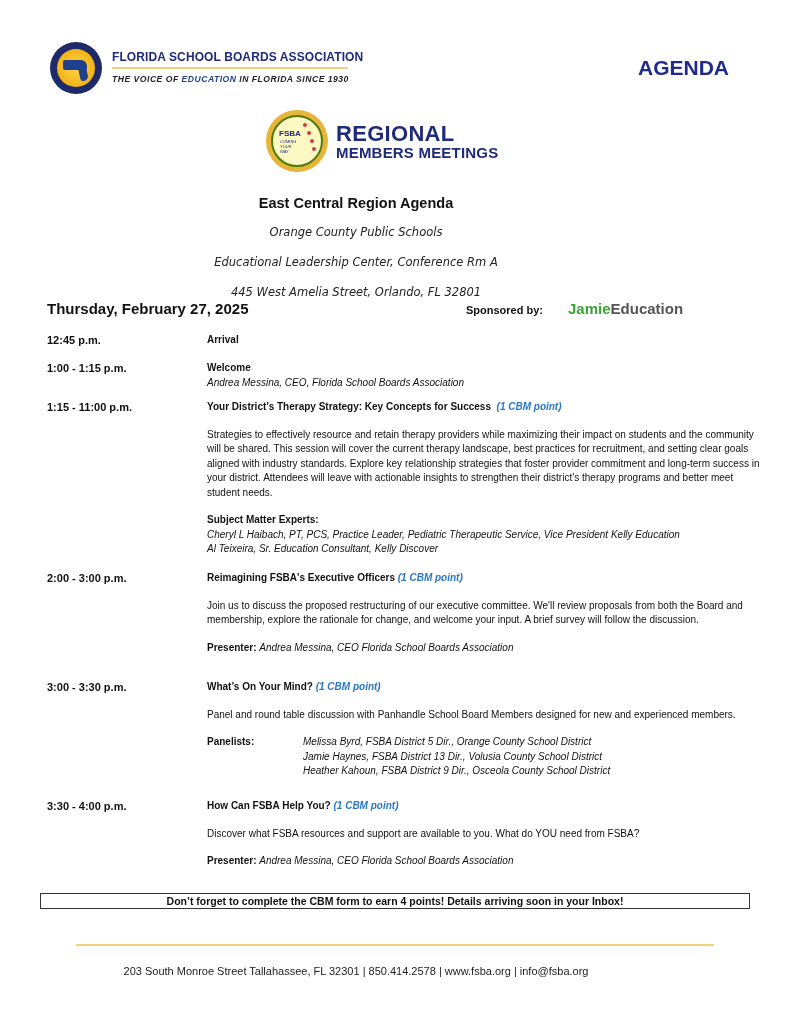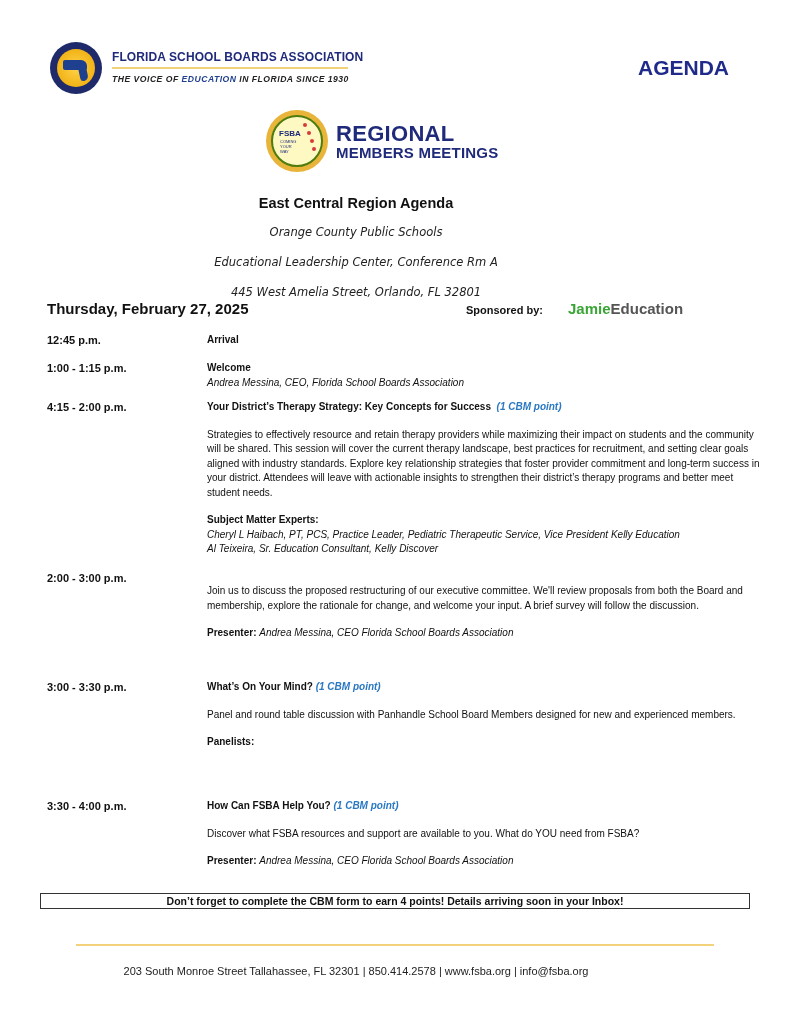--- a/index.html
+++ b/index.html
@@ -89,41 +89,47 @@
 <div class="abs row-body" style="top:333px">
   <div class="ttl">Arrival</div>
 </div>
 
 <div class="abs row-time" style="top:362px">1:00 - 1:15 p.m.</div>
 <div class="abs row-body" style="top:361px">
   <div class="ttl">Welcome</div>
   <div class="it">Andrea Messina, CEO, Florida School Boards Association</div>
 </div>
 
-<div class="abs row-time" style="top:401px">4:15 - 2:00 p.m.</div>
+<div class="abs row-time" style="top:401px">1:15 - 11:00 p.m.</div>
 <div class="abs row-body" style="top:400px">
   <div><span class="ttl">Your District’s Therapy Strategy: Key Concepts for Success</span>&nbsp; <span class="cbm">(1 CBM point)</span></div>
   <div class="para">Strategies to effectively resource and retain therapy providers while maximizing their impact on students and the community will be shared. This session will cover the current therapy landscape, best practices for recruitment, and setting clear goals aligned with industry standards. Explore key relationship strategies that foster provider commitment and long-term success in your district. Attendees will leave with actionable insights to strengthen their district’s therapy programs and better meet student needs.</div>
   <div class="para b">Subject Matter Experts:</div>
   <div class="it">Cheryl L Haibach, PT, PCS, Practice Leader, Pediatric Therapeutic Service, Vice President Kelly Education</div>
   <div class="it">Al Teixeira, Sr. Education Consultant, Kelly Discover</div>
 </div>
 
 <div class="abs row-time" style="top:572px">2:00 - 3:00 p.m.</div>
 <div class="abs row-body" style="top:571px">
+  <div><span class="ttl">Reimagining FSBA's Executive Officers</span> <span class="cbm">(1 CBM point)</span></div>
   <div class="para">Join us to discuss the proposed restructuring of our executive committee. We'll review proposals from both the Board and membership, explore the rationale for change, and welcome your input. A brief survey will follow the discussion.</div>
   <div class="para"><span class="b">Presenter:</span> <span class="it">Andrea Messina, CEO Florida School Boards Association</span></div>
 </div>
 
 <div class="abs row-time" style="top:681px">3:00 - 3:30 p.m.</div>
 <div class="abs row-body" style="top:680px">
   <div><span class="ttl">What’s On Your Mind?</span> <span class="cbm">(1 CBM point)</span></div>
   <div class="para">Panel and round table discussion with Panhandle School Board Members designed for new and experienced members.</div>
   <div class="panel">
     <div class="lbl">Panelists:</div>
+    <div>
+      <div class="it">Melissa Byrd, FSBA District 5 Dir., Orange County School District</div>
+      <div class="it">Jamie Haynes, FSBA District 13 Dir., Volusia County School District</div>
+      <div class="it">Heather Kahoun, FSBA District 9 Dir., Osceola County School District</div>
+    </div>
   </div>
 </div>
 
 <div class="abs row-time" style="top:800px">3:30 - 4:00 p.m.</div>
 <div class="abs row-body" style="top:799px">
   <div><span class="ttl">How Can FSBA Help You?</span> <span class="cbm">(1 CBM point)</span></div>
   <div class="para">Discover what FSBA resources and support are available to you. What do YOU need from FSBA?</div>
   <div class="para"><span class="b">Presenter:</span> <span class="it">Andrea Messina, CEO Florida School Boards Association</span></div>
 </div>
 

